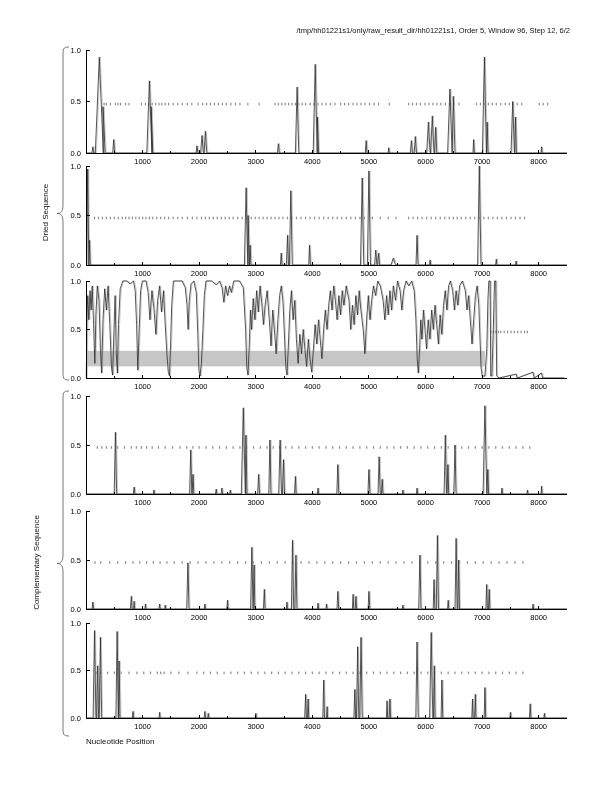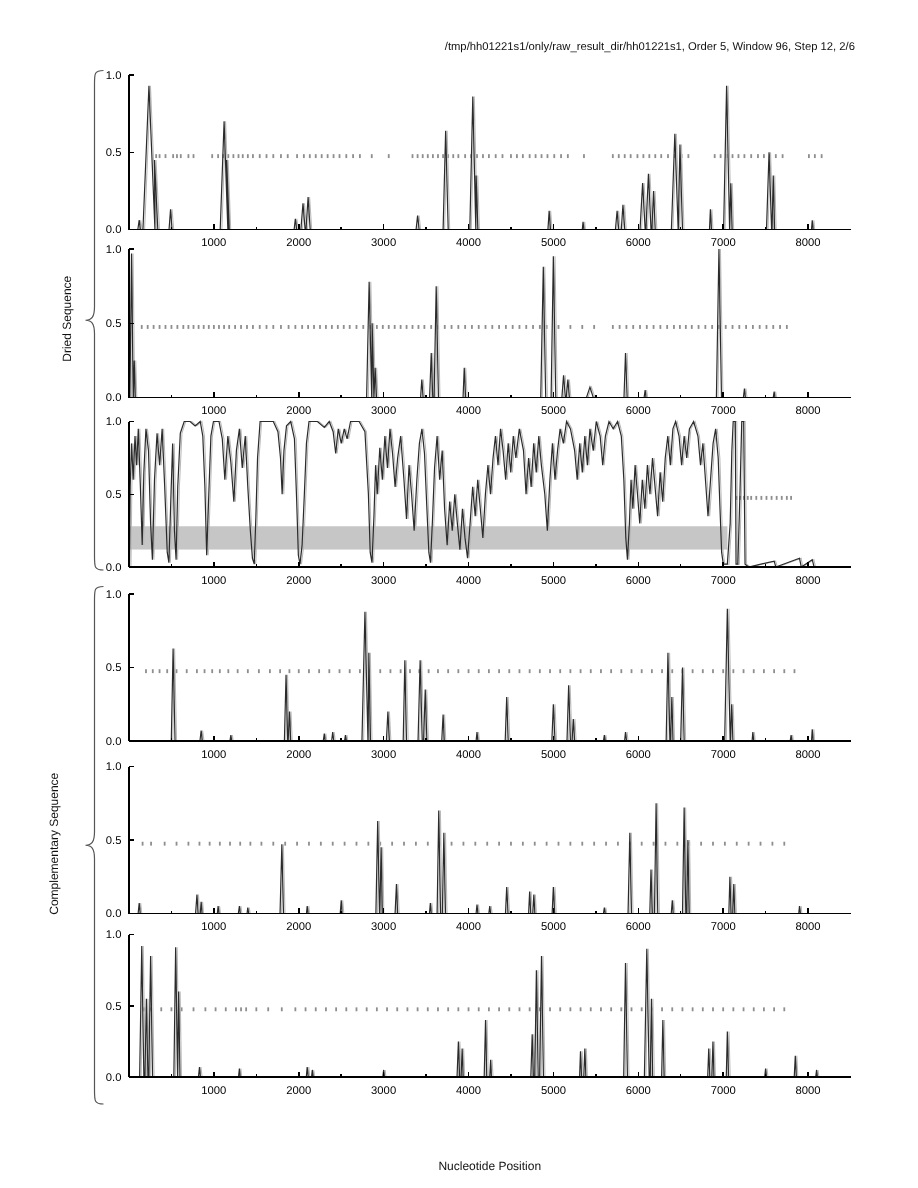--- a/index.html
+++ b/index.html
@@ -18,29 +18,29 @@
   }
   #canvas{position:absolute;left:0;top:0;}
   .glabel{
     position:absolute;width:220px;text-align:center;
     font-size:8px;color:#111;
     transform:rotate(-90deg);
   }
   .glabel.dried{left:-65px;top:208px;}
   .glabel.comp{left:-74px;top:558px;}
   .xlabel{
-    position:absolute;left:86px;top:773px;width:481px;
-    text-align:center;font-size:8px;color:#111;
+    position:absolute;left:86px;top:737px;width:481px;
+    text-align:left;font-size:8px;color:#111;
   }
 </style>
 </head>
 <body>
 
 <div class="fig">
-  <div class="title">/tmp/hh01221s1/only/raw_result_dir/hh01221s1, Order 5, Window 96, Step 12, 2/6</div>
+  <div class="title">/tmp/hh01221s1/only/raw_result_dir/hh01221s1, Order 5, Window 96, Step 12, 6/2</div>
   <svg id="canvas" width="612" height="792">
       <g font-family="&quot;Liberation Sans&quot;, sans-serif" font-size="7.5" fill="#000">
         <rect x="103.50823529411765" y="102.775" width="1.2" height="2.6" fill="#8e8e8e"></rect>
         <rect x="105.77176470588236" y="102.775" width="1.2" height="2.6" fill="#8e8e8e"></rect>
         <rect x="109.7329411764706" y="102.775" width="1.2" height="2.6" fill="#8e8e8e"></rect>
         <rect x="114.82588235294118" y="102.775" width="1.2" height="2.6" fill="#8e8e8e"></rect>
         <rect x="117.37235294117647" y="102.775" width="1.2" height="2.6" fill="#8e8e8e"></rect>
         <rect x="119.91882352941177" y="102.775" width="1.2" height="2.6" fill="#8e8e8e"></rect>
         <rect x="125.01176470588236" y="102.775" width="1.2" height="2.6" fill="#8e8e8e"></rect>
         <rect x="128.4070588235294" y="102.775" width="1.2" height="2.6" fill="#8e8e8e"></rect>

